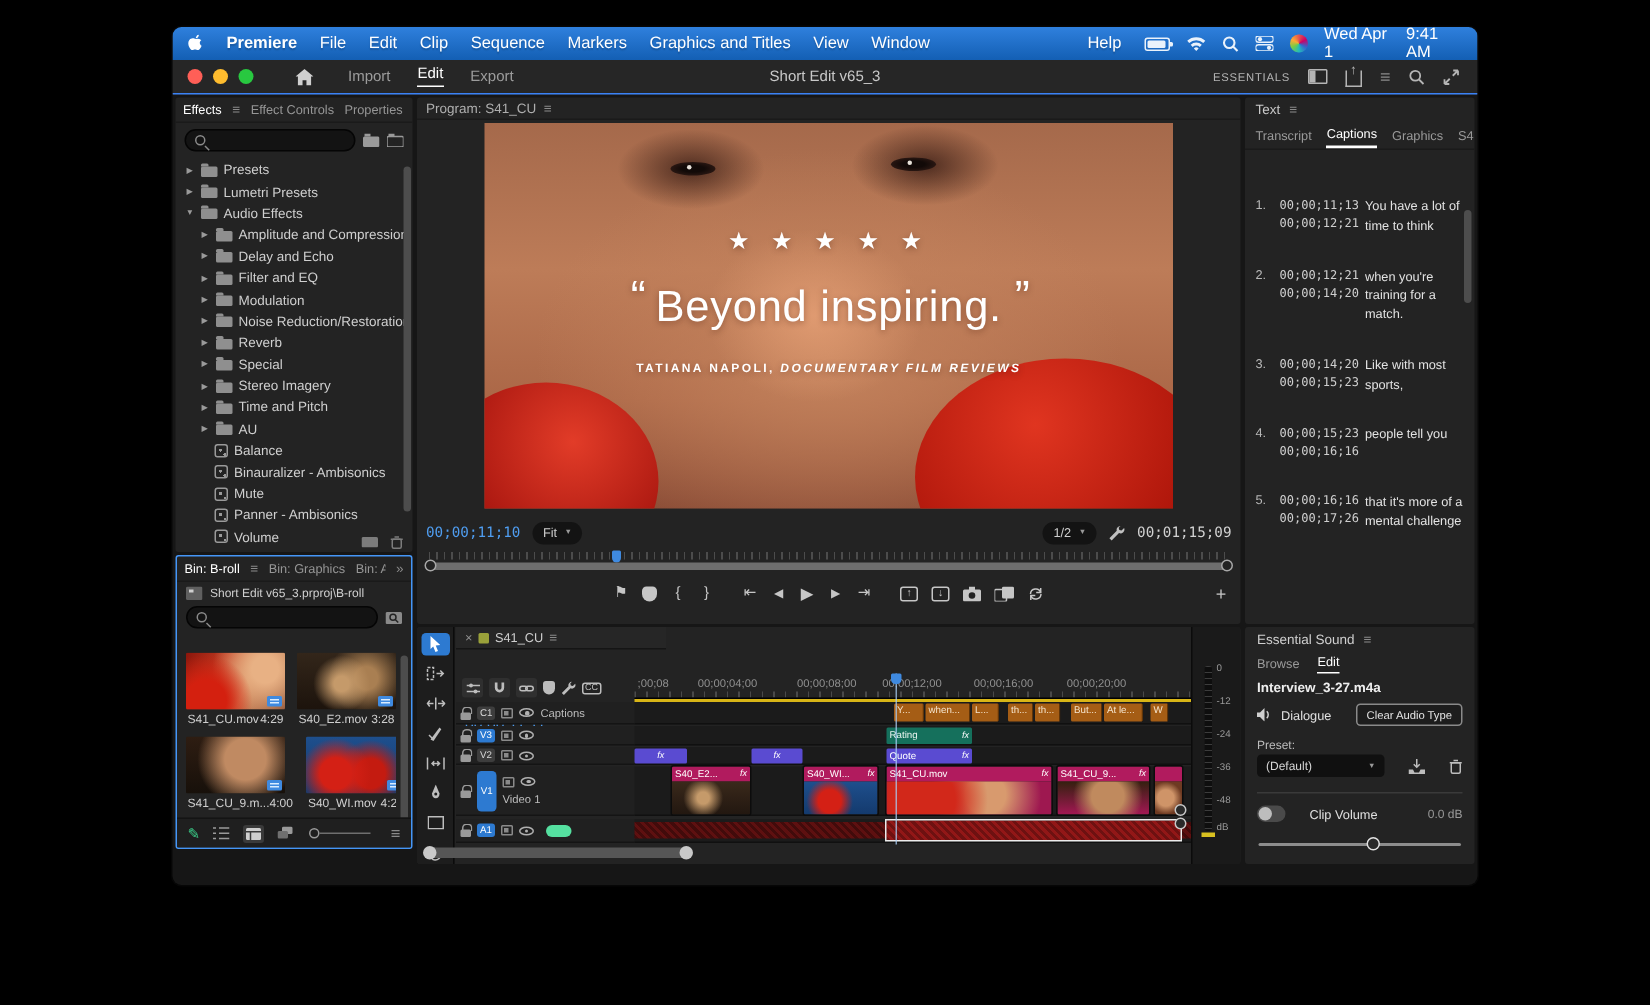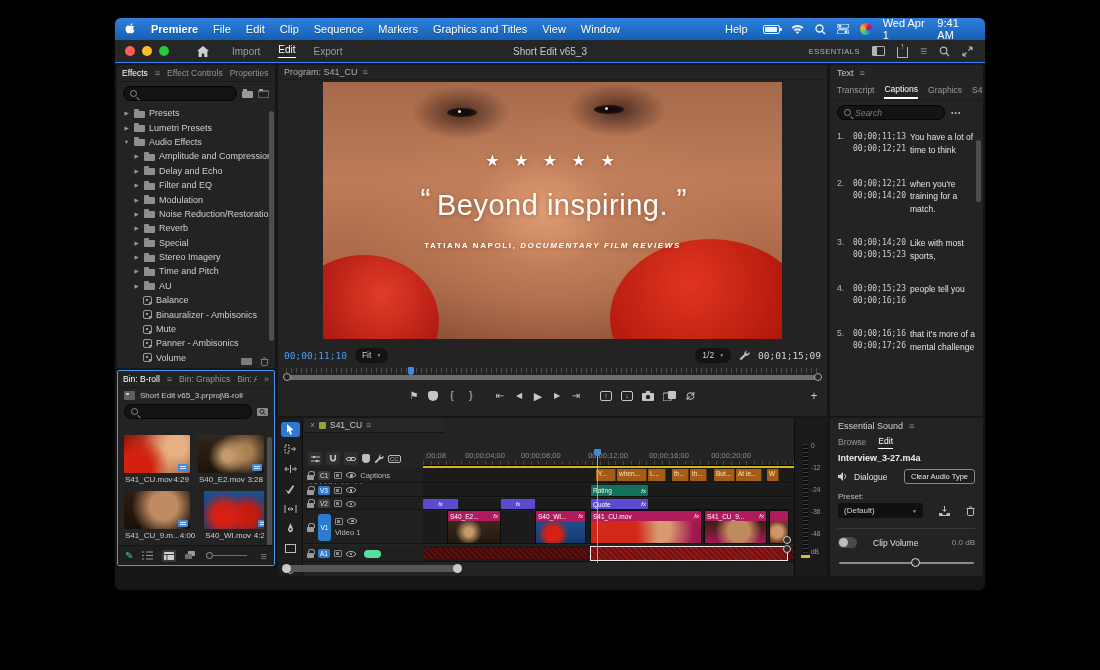--- a/index.html
+++ b/index.html
@@ -638,21 +638,21 @@
       <span style="display:flex;">
           <svg width="10" height="10" viewBox="0 0 11 11">
             <path d="M8 .6a2.6 2.6 0 0 0-2.5 3.3L.6 8.8l1.5 1.5 4.9-4.9A2.6 2.6 0 0 0 10.4 2L8.7 3.7l-1.5-.4-.4-1.5z" fill="#bdbdbd"></path>
           </svg>
         </span>
       <span class="ccbox">CC</span>
     </div>
     <div id="ruler">
       <span class="rlab" style="left:2px;">;00;08</span>
       <span class="rlab" style="left:37px;width:50px;text-align:center;">00;00;04;00</span>
-      <span class="rlab" style="left:98px;width:50px;text-align:left;">00;00;08;00</span>
+      <span class="rlab" style="left:98px;width:50px;text-align:right;">00;00;08;00</span>
       <span class="rlab" style="left:160px;width:50px;text-align:center;">00;00;12;00</span>
       <span class="rlab" style="left:221px;width:50px;text-align:center;">00;00;16;00</span>
       <span class="rlab" style="left:283px;width:50px;text-align:center;">00;00;20;00</span>
     </div>
     <div id="workbar"></div>
     <div class="phhead" style="left:316px;"></div>
     <div class="playline" style="left:319px;height:114px;"></div>
 
     <div class="trow" style="top:50px;height:15px;">
       <div class="thead">
@@ -792,27 +792,20 @@
     <div style="display:flex;align-items:center;gap:6px;height:15px;padding:0 7px;font-size:9px;color:#c9c9c9;">
       <span>Text</span>
       <span class="hamb">≡</span>
     </div>
     <div style="display:flex;align-items:center;gap:10px;height:20px;padding:0 7px;font-size:8.5px;color:#9a9a9a;white-space:nowrap;overflow:hidden;border-bottom:1px solid #1a1a1a;">
       <span>Transcript</span>
       <span style="color:#fff;border-bottom:2px solid #fff;padding:3px 0;">Captions</span>
       <span>Graphics</span>
       <span>S4</span>
     </div>
-    <div style="display:flex;align-items:center;gap:6px;padding:5px 7px 6px 7px;">
-      <span class="search" style="max-width:108px;">
-          <span class="mag"></span>
-          <span style="font-style:italic;">Search</span>
-        </span>
-      <span style="color:#bdbdbd;font-size:7px;letter-spacing:1px;">•••</span>
-    </div>
     <div style="position:absolute;top:66px;left:0;right:0;bottom:0;overflow:hidden;">
       <div class="caprow">
         <span class="capn">1.</span>
         <span class="capt"><span>00;00;11;13</span><br><span>00;00;12;21</span></span>
         <span class="capx">You have a lot of time to think</span>
       </div>
       <div class="caprow">
         <span class="capn">2.</span>
         <span class="capt"><span>00;00;12;21</span><br><span>00;00;14;20</span></span>
         <span class="capx">when you're training for a match.</span>

